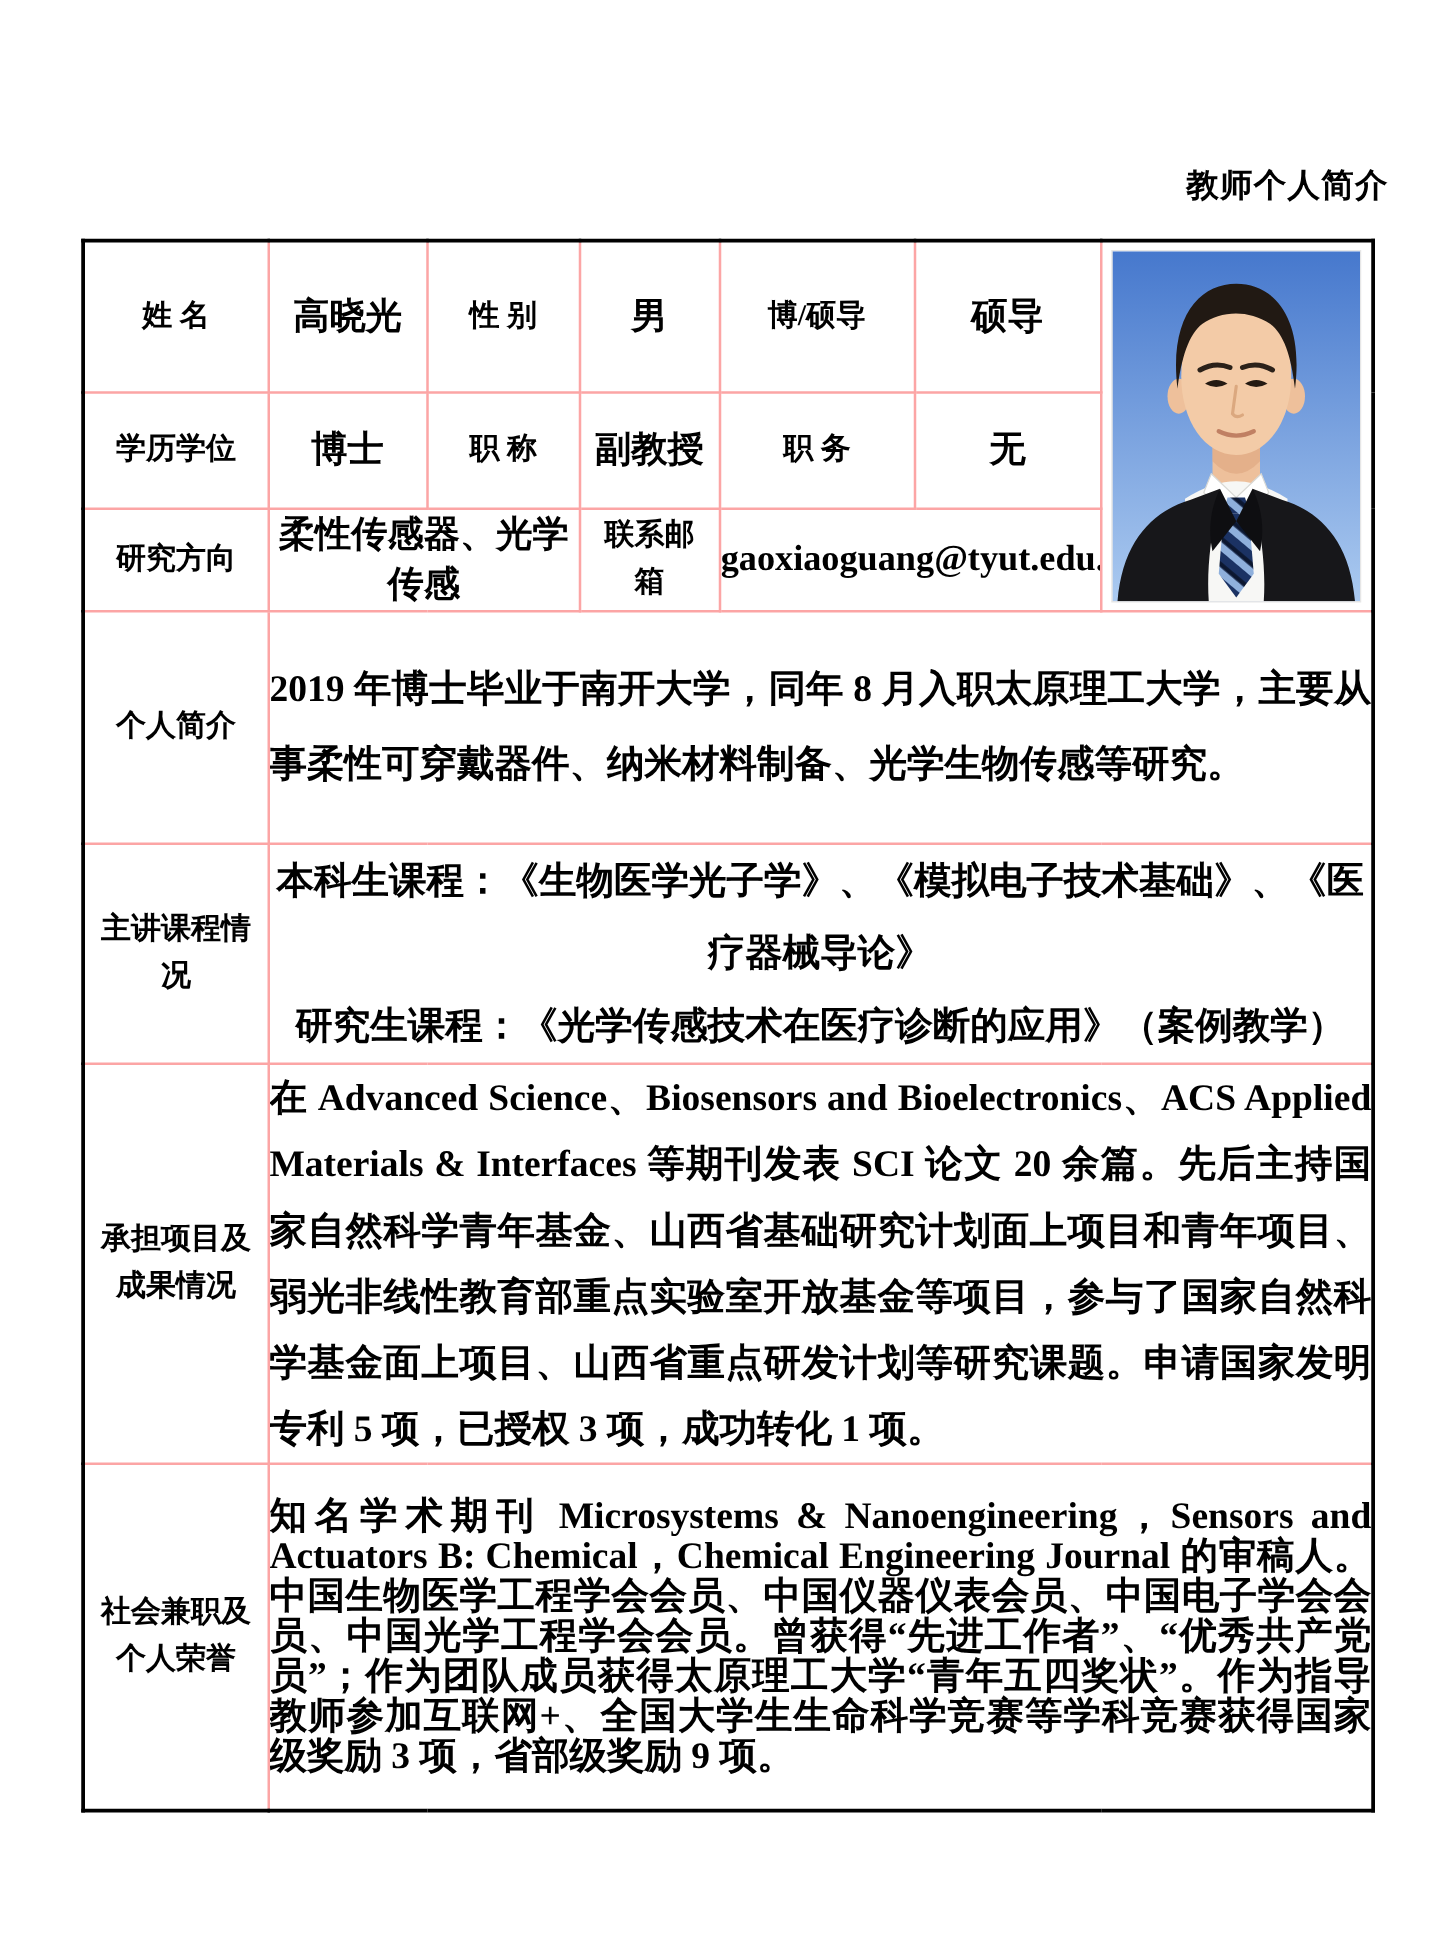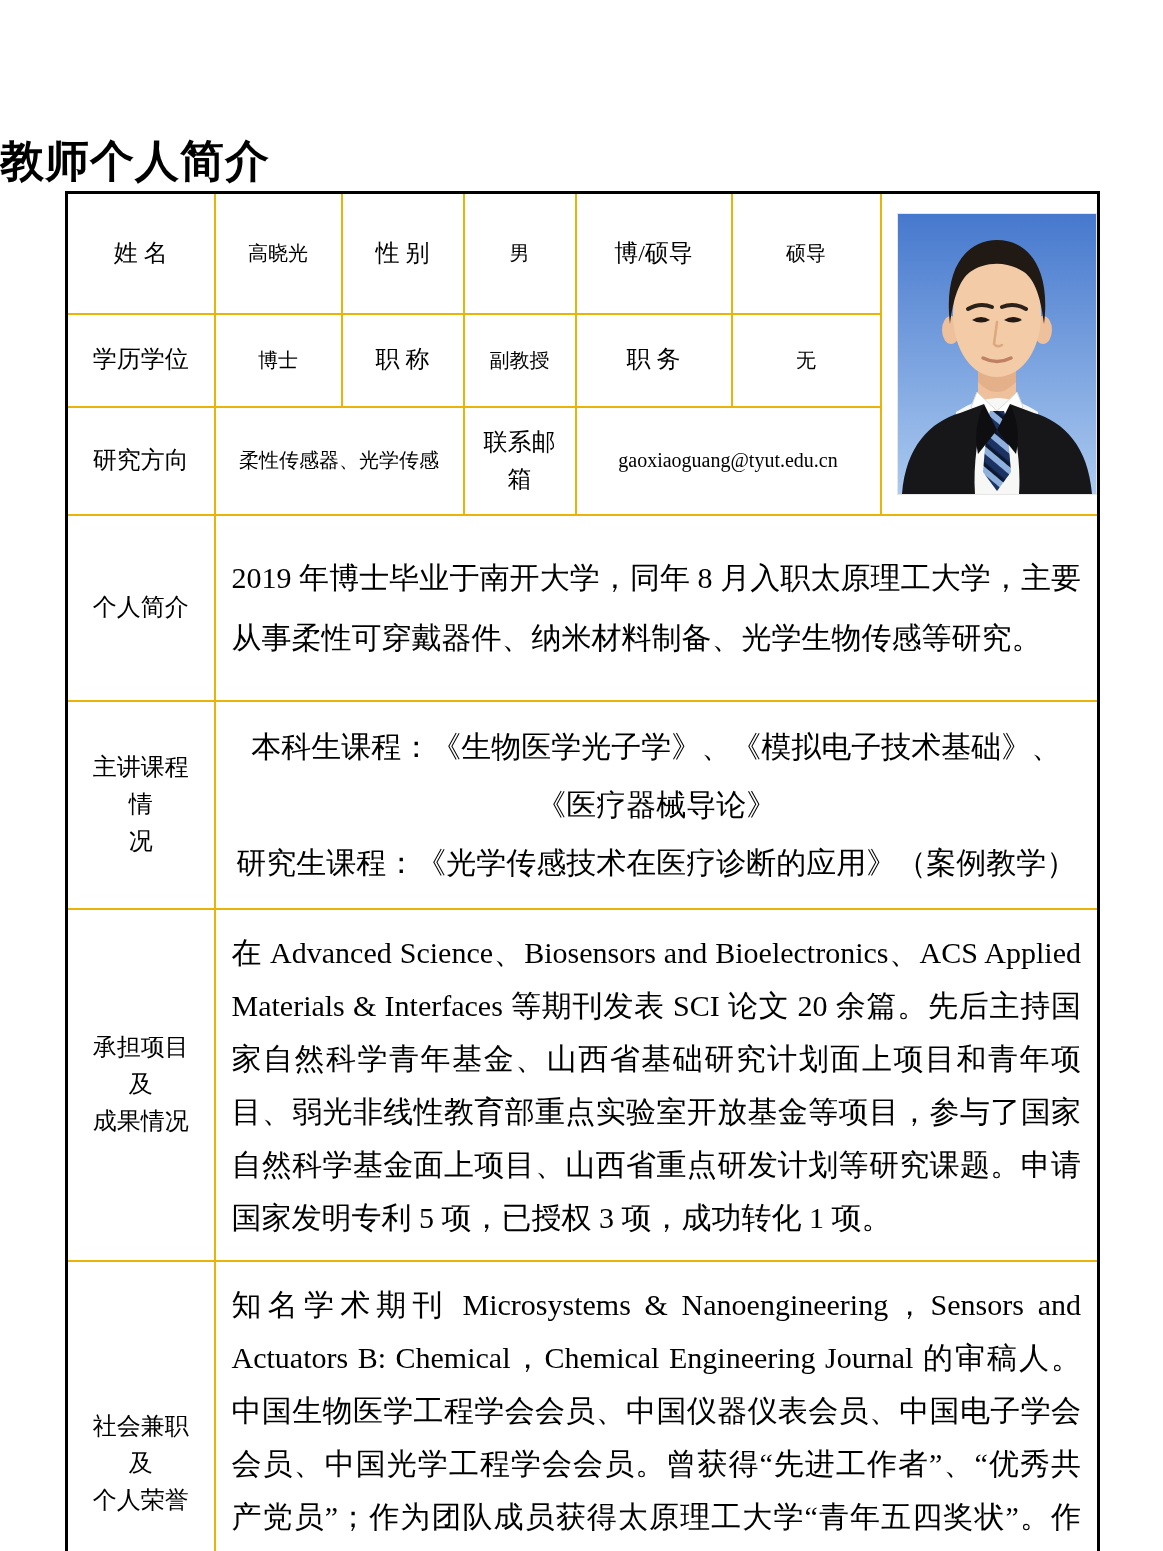--- a/index.html
+++ b/index.html
@@ -6,64 +6,64 @@
   .page {
     position:relative;
     width:1163px; height:1551px;
     background:#ffffff;
     font-family:"Liberation Serif", serif;
     color:#000;
     overflow:hidden;
   }
   .doc-title {
     position:absolute; top:132px; left:0; width:1111px;
-    margin:0; text-align:left;
+    margin:0; text-align:right;
     font-family:"Liberation Sans", sans-serif;
-    font-size:44px; font-weight:bold; line-height:1.3;
+    font-size:26px; font-weight:bold; line-height:1.3;
     letter-spacing:1px;
   }
   table.profile-table {
     position:absolute; left:65px; top:191px;
     width:1032px;
     border-collapse:collapse; table-layout:fixed;
     border:3px solid #000;
   }
   .profile-table th, .profile-table td {
-    border:2px solid #eab308;
+    border:2px solid #fca5a5;
     vertical-align:middle;
-    font-weight:normal;
-    padding:16px;
+    font-weight:bold;
+    padding:0;
     overflow:hidden;
   }
   tr.r1 { height:121px; }
   tr.r2 { height:93px; }
   tr.r3 { height:80px; }
   tr.r4 { height:186px; }
   tr.r5 { height:152px; }
   tr.r6 { height:265px; }
   tr.r7 { height:278px; }
   .label {
     font-size:24px; text-align:center;
     white-space:pre-line; line-height:1.55;
     font-weight:bold;
   }
   .value {
-    font-size:20px; text-align:center;
+    font-size:29px; text-align:center;
     font-weight:bold;
   }
   .content {
     font-size:30px; text-align:justify;
     text-justify:inter-character;
     padding:0 14px;
     font-weight:bold;
   }
   .content .para { line-height:53px; }
   td.bio-cell .para { line-height:60px; }
   td.courses-cell .line { line-height:58px; text-align:center; }
-  td.service-cell .para { line-height:53px; }
+  td.service-cell .para { line-height:32px; }
   .photo-cell { padding:0; text-align:center; }
   .photo {
     width:198px; height:280px;
     margin:0 auto;
     display:block;
     box-shadow:0 0 0 1px #e6e6e6;
   }
   .photo svg { display:block; width:198px; height:280px; }
 </style>
 </head>

